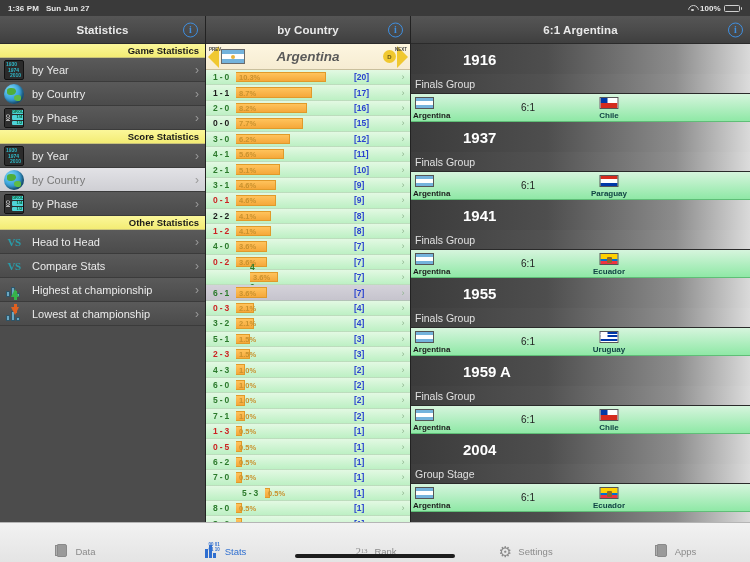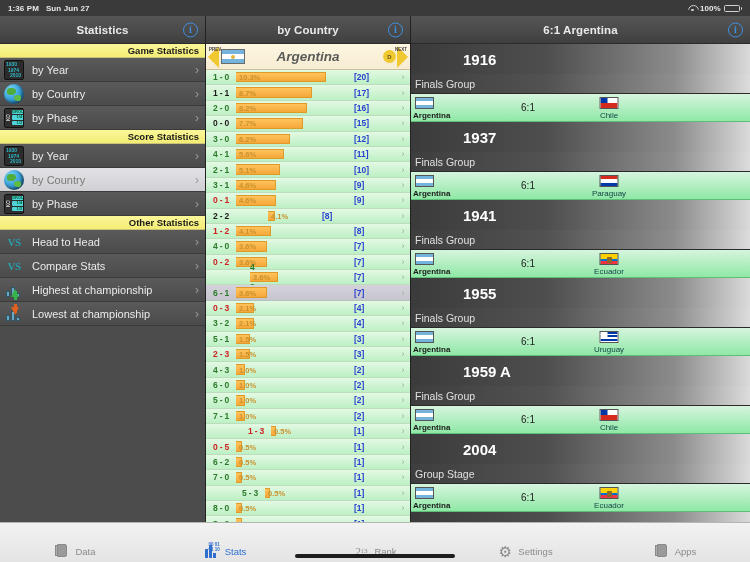--- a/index.html
+++ b/index.html
@@ -204,21 +204,21 @@
   }
   .match{
     height:28px; display:flex; align-items:center; position:relative;
     background: linear-gradient(to bottom,#d6f5dd 0%, #8fe8a6 100%);
     border-bottom:1px solid #5fbe77;
   }
   .team{ width:72px; flex:0 0 72px; position:relative; height:100%; }
   .team .fl{ position:absolute; left:4px; top:3px; width:19px;height:12px;border:1px solid #555; }
   .team .nm{ position:absolute; left:2px; bottom:1px; font-size:8px; font-weight:bold; color:#1a1a1a; }
   .team.away .fl{ left:50%; transform:translateX(-50%); }
-  .team.away .nm{ left:50%; transform:translateX(-50%); white-space:nowrap; color:#144; font-weight:normal; }
+  .team.away .nm{ left:50%; transform:translateX(-50%); white-space:nowrap; color:#144; font-weight:bold; }
   .score{ width:90px; flex:0 0 90px; text-align:center; font-size:10px; color:#222; }
 
   
   .f-ar{ background: linear-gradient(to bottom,#74b3dc 0 33.3%,#fff 33.3% 66.6%,#74b3dc 66.6% 100%); }
   .f-cl{ background:#fff; position:relative; overflow:hidden; }
   .f-cl::before{content:"";position:absolute;left:0;top:0;width:40%;height:50%;background:#0039a6;}
   .f-cl::after{content:"";position:absolute;left:0;bottom:0;width:100%;height:50%;background:#d52b1e;}
   .f-py{ background: linear-gradient(to bottom,#d52b1e 0 33.3%,#fff 33.3% 66.6%,#0038a8 66.6% 100%); }
   .f-ec{ background: linear-gradient(to bottom,#ffd100 0 50%,#0072ce 50% 75%,#ef3340 75% 100%); position:relative;}
   .f-ec::after{content:"";position:absolute;left:50%;top:30%;transform:translateX(-50%);width:5px;height:6px;background:#8a6a2a;border-radius:1px;}
@@ -472,21 +472,21 @@
           </div>
           <div class="srow" style="background: linear-gradient(rgb(227, 249, 227) 0%, rgb(189, 240, 196) 100%);">
             <span class="sc" style="color: rgb(204, 34, 34);">0 - 1</span>
             <span class="barwrap">
               <span class="bar" style="width: 34%;"></span>
               <span class="pct">4.6%</span>
             </span>
             <span class="cnt">[9]</span>
             <span class="ch">›</span>
           </div>
-          <div class="srow" style="background: linear-gradient(rgb(227, 249, 227) 0%, rgb(189, 240, 196) 100%); gap: 32px;">
+          <div class="srow" style="background: linear-gradient(rgb(227, 249, 227) 0%, rgb(189, 240, 196) 100%);">
             <span class="sc" style="color: rgb(26, 26, 26);">2 - 2</span>
             <span class="barwrap">
               <span class="bar" style="width: 30%;"></span>
               <span class="pct">4.1%</span>
             </span>
             <span class="cnt">[8]</span>
             <span class="ch">›</span>
           </div>
           <div class="srow" style="background: linear-gradient(rgb(227, 249, 227) 0%, rgb(189, 240, 196) 100%);">
             <span class="sc" style="color: rgb(204, 34, 34);">1 - 2</span>
@@ -598,21 +598,21 @@
           </div>
           <div class="srow" style="background: linear-gradient(rgb(227, 249, 227) 0%, rgb(189, 240, 196) 100%);">
             <span class="sc" style="color: rgb(43, 122, 43);">7 - 1</span>
             <span class="barwrap">
               <span class="bar" style="width: 8%;"></span>
               <span class="pct">1.0%</span>
             </span>
             <span class="cnt">[2]</span>
             <span class="ch">›</span>
           </div>
-          <div class="srow" style="background: linear-gradient(rgb(227, 249, 227) 0%, rgb(189, 240, 196) 100%); padding-left: 35px;">
+          <div class="srow" style="background: linear-gradient(rgb(227, 249, 227) 0%, rgb(189, 240, 196) 100%);">
             <span class="sc" style="color: rgb(204, 34, 34);">1 - 3</span>
             <span class="barwrap">
               <span class="bar" style="width: 5.5%;"></span>
               <span class="pct">0.5%</span>
             </span>
             <span class="cnt">[1]</span>
             <span class="ch">›</span>
           </div>
           <div class="srow" style="background: linear-gradient(rgb(227, 249, 227) 0%, rgb(189, 240, 196) 100%);">
             <span class="sc" style="color: rgb(204, 34, 34);">0 - 5</span>

